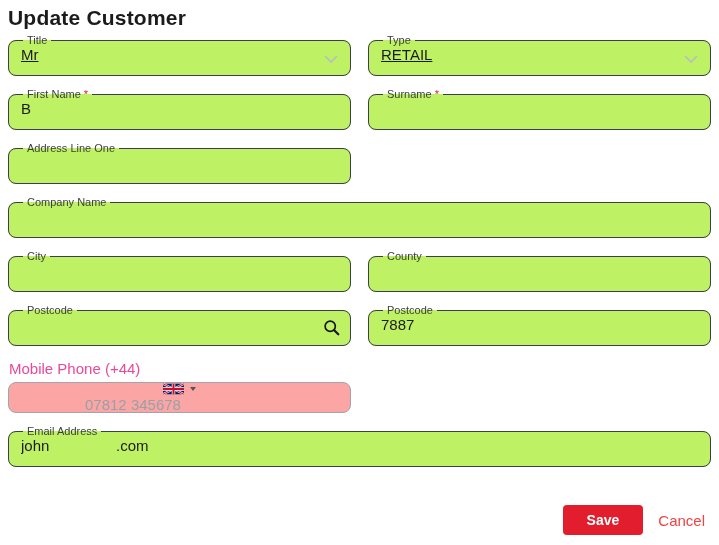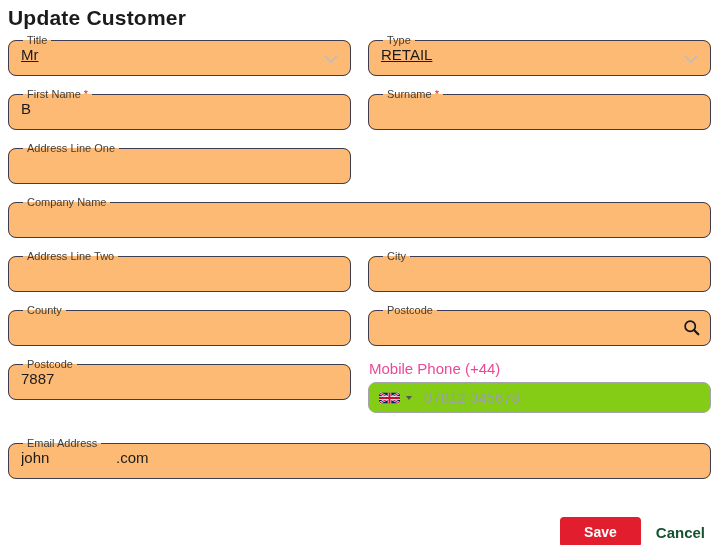--- a/index.html
+++ b/index.html
@@ -25,21 +25,21 @@
   .span2 { grid-column: 1 / -1; }
 
   
   fieldset.ofield {
     position: relative;
     border: 1px solid #3c3c52;
     border-radius: 8px;
     height: 42px;
     min-inline-size: 0;
     margin: 0; padding: 0 12px 4px 12px;
-    background: #fdba74;
+    background: #bef264;
   }
   fieldset.ofield legend {
     font-size: 11px; color: #3d3d3d;
     padding: 0 4px; margin-left: 2px;
     line-height: 12px;
   }
   fieldset.ofield .req {
     color: #d3222a; margin-left: 3px; font-size: 11px; vertical-align: top;
   }
   fieldset.ofield input {
@@ -63,21 +63,21 @@
   }
 
   
   .mobile-group { }
   .mobile-label {
     display: block; font-size: 15px; color: #ec4899; margin: 2px 0 5px 1px;
   }
   .mobile-input-box {
     display: flex; align-items: center;
     border: 1px solid #a3a3ac; border-radius: 8px;
-    height: 31px; padding: 0 10px; background: #84cc16;
+    height: 31px; padding: 0 22px; background: #fca5a5; flex-direction: column;
   }
   .flag-btn {
     display: flex; align-items: center; gap: 6px;
     background: none; border: 0; padding: 0; cursor: pointer;
   }
   .flag-svg { display: block; border-radius: 1px; }
   .caret-down {
     width: 0; height: 0;
     border-left: 3px solid transparent; border-right: 3px solid transparent;
     border-top: 4px solid #555;
@@ -98,21 +98,21 @@
   .save-button {
     background: #e11d2e; color: #ffffff;
     font-family: "Liberation Sans", sans-serif;
     font-size: 14px; font-weight: 700;
     border: 0; border-radius: 4px;
     padding: 7px 24px; cursor: pointer;
   }
   .cancel-button {
     background: none; border: 0; padding: 0; cursor: pointer;
     font-family: "Liberation Sans", sans-serif;
-    font-size: 15px; font-weight: 700; color: #14532d;
+    font-size: 15px; font-weight: 400; color: #ef4444;
   }
 </style>
 </head>
 <body>
 
 <h1 class="page-title">Update Customer</h1>
 
 <div class="form-grid">
 
   <fieldset class="ofield">
@@ -147,24 +147,20 @@
   <fieldset class="ofield">
     <legend><span>Address Line One</span></legend>
     <input value="" style="">
   </fieldset>
 
   <fieldset class="ofield span2">
     <legend><span>Company Name</span></legend>
     <input value="" style="">
   </fieldset>
 
-  <fieldset class="ofield">
-    <legend><span>Address Line Two</span></legend>
-    <input value="" style="">
-  </fieldset>
 
   <fieldset class="ofield">
     <legend><span>City</span></legend>
     <input value="" style="">
   </fieldset>
 
   <fieldset class="ofield">
     <legend><span>County</span></legend>
     <input value="" style="">
   </fieldset>

